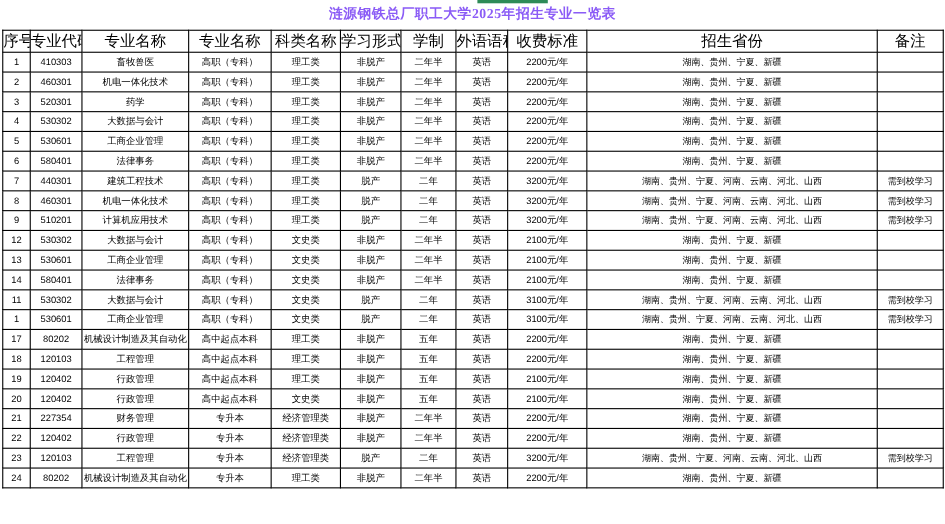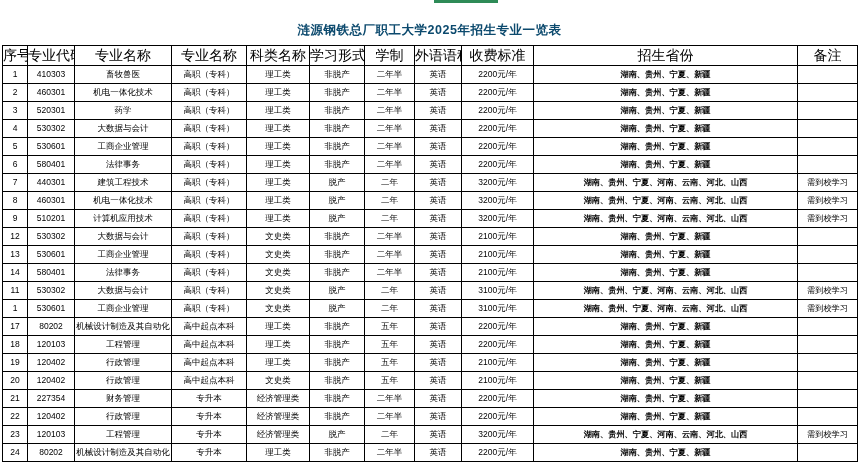--- a/index.html
+++ b/index.html
@@ -25,25 +25,25 @@
     top: 0;
     left: 434px;
     width: 64px;
     height: 3px;
     background: #2e8b57;
   }
   .title {
     text-align: center;
     font-size: 12.5px;
     font-weight: bold;
-    color: #0c4a6e;
-    padding-top: 22px;
+    color: #8b5cf6;
+    padding-top: 4px;
     padding-bottom: 6px;
     letter-spacing: 0.5px;
-    font-family: Liberation Sans, sans-serif;
+    font-family: Liberation Serif, serif;
   }
   table.main {
     border-collapse: collapse;
     table-layout: fixed;
     width: 855px;
     margin: 0 2px;
     font-size: 8.5px;
   }
   table.main th, table.main td {
     border: 1px solid #000000;
@@ -66,21 +66,20 @@
   .c-level { width: 75px; }
   .c-cat   { width: 63px; }
   .c-form  { width: 55px; }
   .c-year  { width: 50px; }
   .c-lang  { width: 47px; }
   .c-fee   { width: 72px; }
   .c-prov  { width: 264px; }
   .c-note  { width: 60px; }
   td.prov {
     font-size: 8.2px;
-    font-weight: bold;
   }
   td.note {
     font-size: 8.2px;
   }
 </style>
 </head>
 <body>
 
 <div class="page">
   <div class="top-accent"></div>

